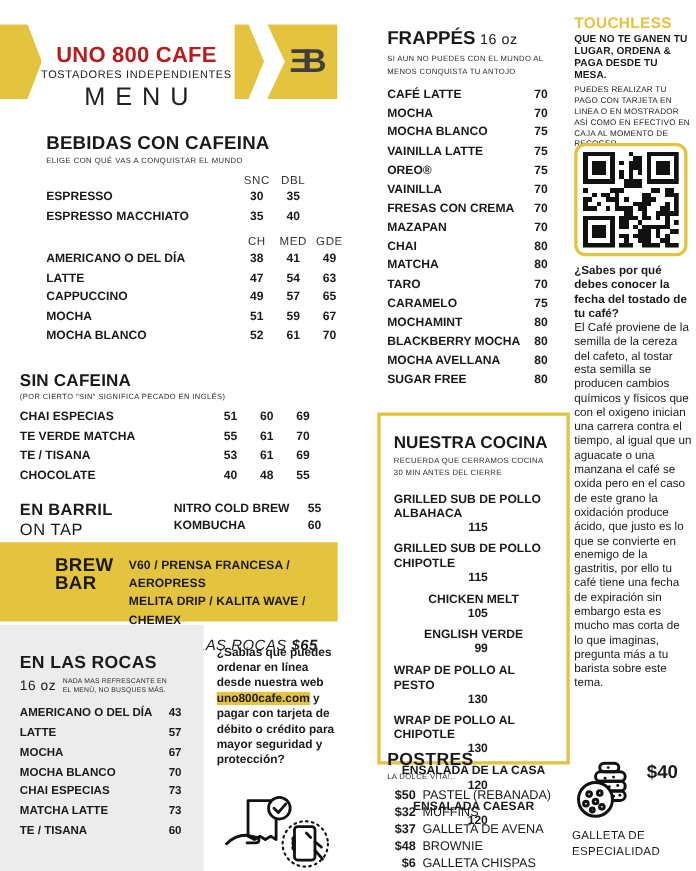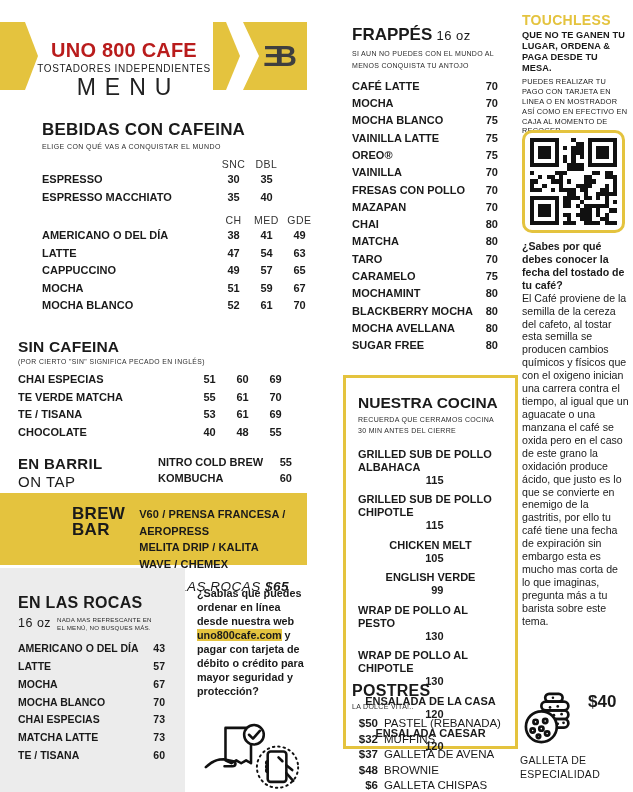--- a/index.html
+++ b/index.html
@@ -42,21 +42,21 @@
   .sec-barril { position:absolute; left:18px; top:455px; width:274px; display:flex; }
   .barril-left { width:140px; }
   .barril-title { font-size:15px; font-weight:bold; letter-spacing:0.3px; }
   .barril-sub { font-size:15px; margin-top:1px; letter-spacing:0.5px; }
   .barril-right { flex:1; padding-top:1px; }
   .barril-right .mrow { height:16px; }
 
   
   .brewbar { position:absolute; left:0; top:493px; width:307px; height:72px; background:var(--yellow);
              padding:13px 18px 0 50px; }
-  .brew-r1 { display:flex;margin-left:22px; }
+  .brew-r1 { display:flex; }
   .brew-title { font-size:17px; font-weight:bold; line-height:0.95; letter-spacing:0.3px; }
   .brew-methods { flex:1; padding-left:14px; font-size:11px; font-weight:bold; line-height:1.5; letter-spacing:0.1px; }
   .brew-r2 { display:flex; align-items:baseline; margin-top:7px; }
   .brew-price { font-size:13px; font-weight:bold; }
   .brew-size { font-size:11px; margin-left:4px; }
   .brew-rocks { flex:1; text-align:right; font-style:italic; font-size:13.5px; letter-spacing:0.5px; }
   .brew-rocks b { font-weight:bold; }
 
   
   .graybox { position:absolute; left:0; top:568px; width:185px; height:224px; background:#ECECEC;
@@ -77,21 +77,21 @@
   
   .sec-frappes { position:absolute; left:352px; top:25px; width:146px; }
   .frap-title { font-size:17px; font-weight:bold; }
   .frap-size { font-size:13px; font-weight:normal; letter-spacing:0.5px; }
   .frap-sub { font-size:7px; letter-spacing:0.3px; line-height:1.7; margin-top:3px; color:#2c2c2c; }
   .frap-items { margin-top:8px; }
   .frap-items .mrow { height:17.3px; }
   .frap-items .pr { width:24px; text-align:right; }
 
   
-  .cocina { position:absolute; left:343px; top:375px; width:175px; height:374px; border:3px solid var(--yellow);
+  .cocina { position:absolute; left:343px; top:375px; width:175px; height:320px; border:3px solid var(--yellow);
             background:#fff; padding:16px 12px 0 12px; }
   .cocina-title { font-size:15.5px; font-weight:bold; }
   .cocina-sub { font-size:7px; line-height:1.5; letter-spacing:0.3px; margin-top:3px; color:#2c2c2c; }
   .cocina-items { margin-top:12px; }
   .cocina-row { display:flex; align-items:center; margin-bottom:7.5px;flex-direction:column; }
   .cocina-name { flex:1; font-size:11px; font-weight:bold; line-height:1.18; }
   .cocina-pr { width:26px; text-align:right; font-size:11px; font-weight:bold; }
 
   
   .postres { position:absolute; left:352px; top:682px; width:170px; }
@@ -350,21 +350,21 @@
       </div>
         <div class="mrow">
         <div class="mname">OREO®</div>
         <div class="pr">75</div>
       </div>
         <div class="mrow">
         <div class="mname">VAINILLA</div>
         <div class="pr">70</div>
       </div>
         <div class="mrow">
-        <div class="mname">FRESAS CON POLLO</div>
+        <div class="mname">FRESAS CON CREMA</div>
         <div class="pr">70</div>
       </div>
         <div class="mrow">
         <div class="mname">MAZAPAN</div>
         <div class="pr">70</div>
       </div>
         <div class="mrow">
         <div class="mname">CHAI</div>
         <div class="pr">80</div>
       </div>

